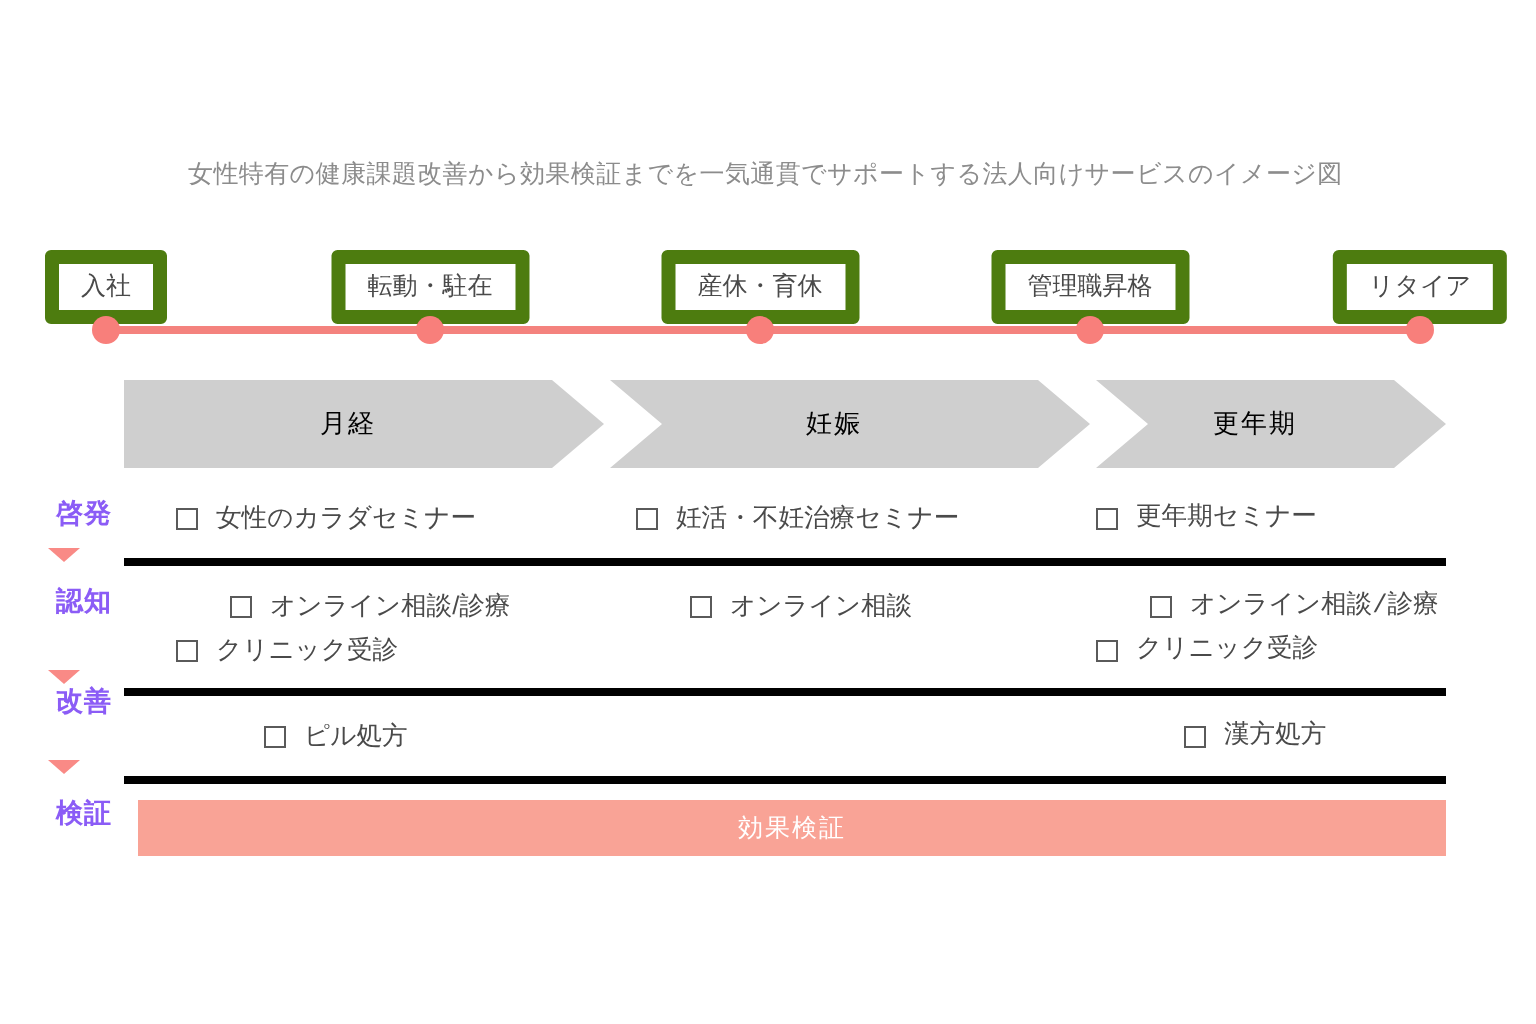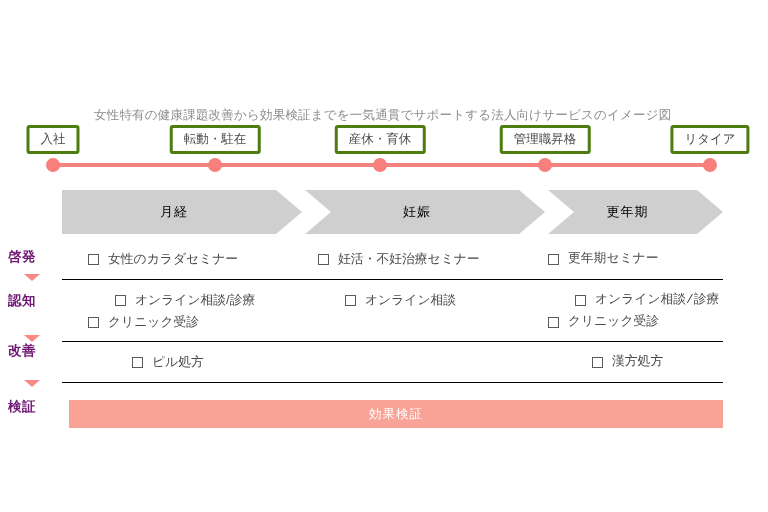--- a/index.html
+++ b/index.html
@@ -29,21 +29,20 @@
   .title {
     position: absolute;
     left: 94px;
     top: 78px;
     width: 600px;
     font-size: 12.5px;
     line-height: 18px;
     color: #8c8c8c;
     letter-spacing: 0.2px;
     white-space: nowrap;
-    margin-top: 28px;
   }
 
   
   .timeline {
     position: absolute;
     left: 0;
     top: 125px;
     width: 768px;
     height: 50px;
   }
@@ -60,21 +59,21 @@
     position: absolute;
     top: 0;
     height: 50px;
   }
   .tl-box {
     position: absolute;
     left: 50%;
     top: 0;
     transform: translateX(-50%);
     background: #ffffff;
-    border: 3px solid #4d7c0f;
+    border: 7px solid #4d7c0f;
     border-radius: 3px;
     padding: 3px 11px 4px 11px;
     font-size: 12.5px;
     line-height: 16px;
     color: #4a4a4a;
     white-space: nowrap;
   }
   .tl-dot {
     position: absolute;
     left: 50%;
@@ -131,24 +130,24 @@
     position: absolute;
     left: 8px;
     top: 240px;
     width: 48px;
     height: 195px;
   }
   .axis-label {
     position: absolute;
     left: 0;
     width: 48px;
-    text-align: left;
+    text-align: right;
     font-size: 13.5px;
     font-weight: bold;
-    color: #701a75;
+    color: #8b5cf6;
     letter-spacing: 0.5px;
   }
   .axis-arrow {
     position: absolute;
     left: 16px;
     width: 0;
     height: 0;
     border-left: 8px solid transparent;
     border-right: 8px solid transparent;
     border-top: 7px solid #f98a86;
@@ -156,21 +155,21 @@
 
   
   .rows {
     position: absolute;
     left: 62px;
     top: 240px;
     width: 661px;
   }
   .row {
     position: relative;
-    border-bottom: 1px solid #000000;
+    border-bottom: 4px solid #000000;
   }
   .row.r1 { height: 39px; }
   .row.r2 { height: 61px; }
   .row.r3 { height: 40px; }
 
   .cell {
     position: absolute;
     top: 0;
   }
   .cell.c1 { left: 26px; width: 230px; }

